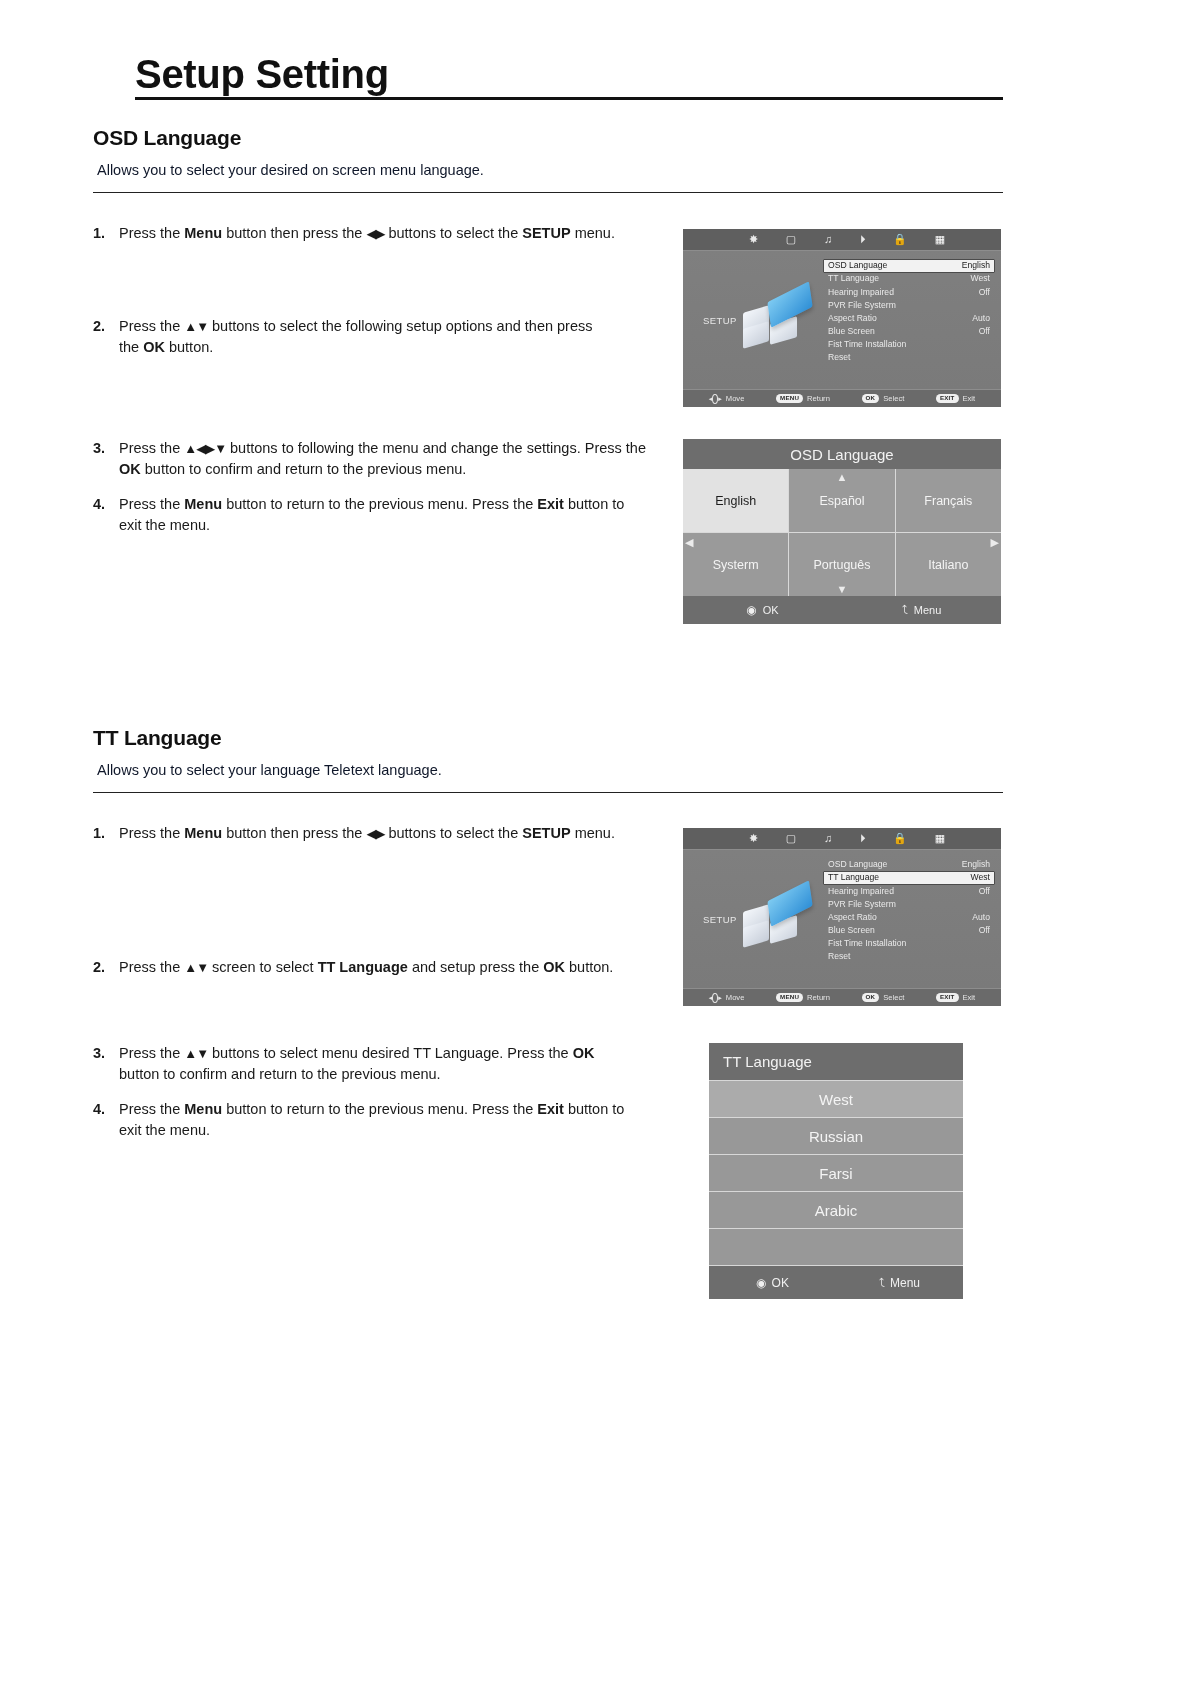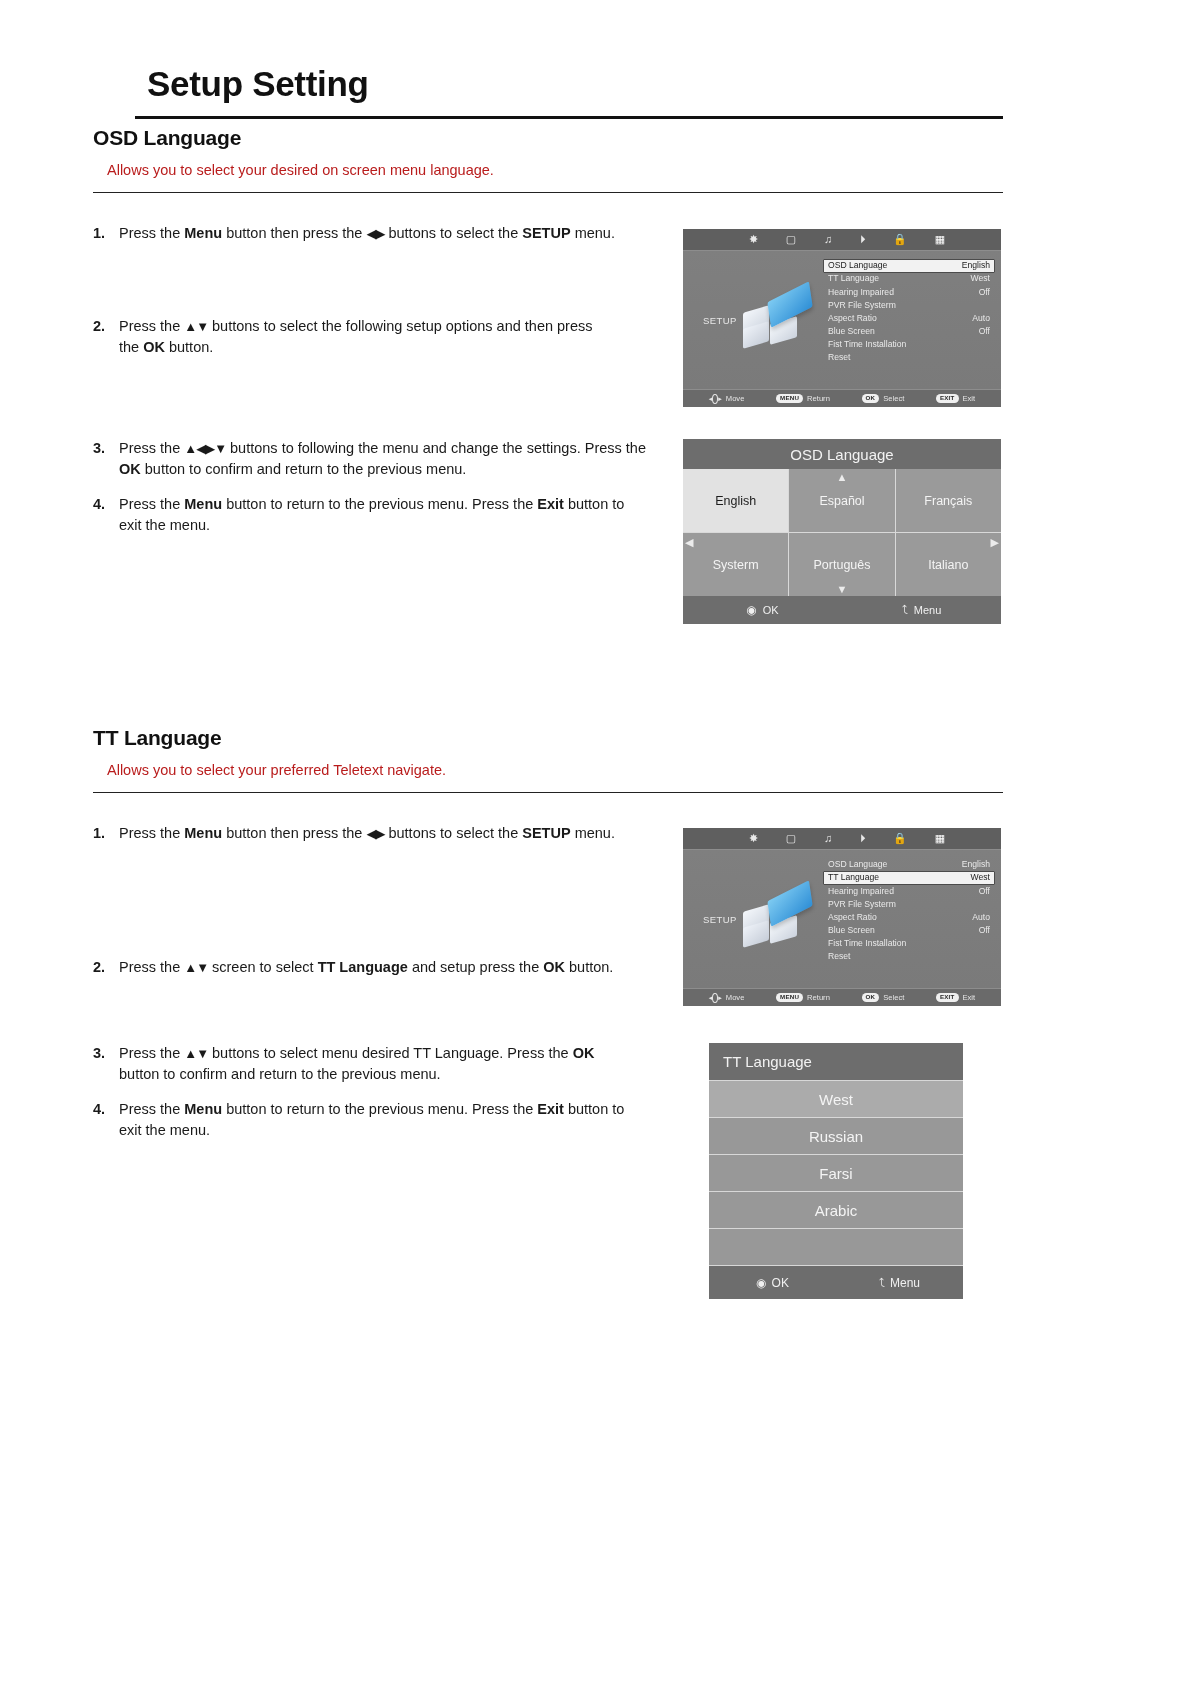--- a/index.html
+++ b/index.html
@@ -22,25 +22,25 @@
     left: 0; top: 0;
     width: 1191px; height: 1684px;
   }
   .title-wrap {
     position: absolute;
     left: 135px;
     top: 52px;
     width: 868px;
   }
   .page-title {
-    font-size: 35px;
+    font-size: 40px;
     font-weight: bold;
     letter-spacing: -0.3px;
     color: #111;
-    margin: 12px;
+    margin: 0;
     padding-bottom: 0;
   }
   .title-rule {
     height: 3px;
     background: #111;
     width: 868px;
   }
 
   
   .section-head {
@@ -50,22 +50,22 @@
   }
   .section-title {
     font-size: 21px;
     font-weight: bold;
     color: #111;
     margin: 0 0 12px 0;
     letter-spacing: -0.2px;
   }
   .section-desc {
     font-size: 14.5px;
-    color: #b91c1c;
-    margin: 0 0 14px 14px;
+    color: #0f172a;
+    margin: 0 0 14px 4px;
   }
   .section-rule {
     height: 1.3px;
     background: #222;
     width: 910px;
   }
 
   
   .step {
     position: absolute;
@@ -458,21 +458,21 @@
       </span>
       <span class="f-menu">
         <span class="glyph-menu">⤴</span>
         <span>Menu</span>
       </span>
     </div>
   </div>
 
   <div class="section-head" style="top:726px;">
     <h2 class="section-title">TT Language</h2>
-    <p class="section-desc">Allows you to select your preferred Teletext navigate.</p>
+    <p class="section-desc">Allows you to select your language Teletext language.</p>
     <div class="section-rule"></div>
   </div>
 
   <div class="step" id="s2-step1" style="left:93px; top:823px; width:560px;">
     <span class="num">1.</span>
     <span class="txt"><span>Press the </span><span style="font-weight: bold;">Menu</span><span> button then press the </span><span class="arrows">◀▶</span><span> buttons to select the </span><span style="font-weight: bold;">SETUP</span><span> menu.</span></span>
   </div>
   <div class="step" id="s2-step2" style="left:93px; top:957px; width:530px;">
     <span class="num">2.</span>
     <span class="txt"><span>Press the </span><span class="arrows">▲▼</span><span> screen to select </span><span style="font-weight: bold;">TT Language</span><span> and setup press the </span><span style="font-weight: bold;">OK</span><span> button.</span></span>

